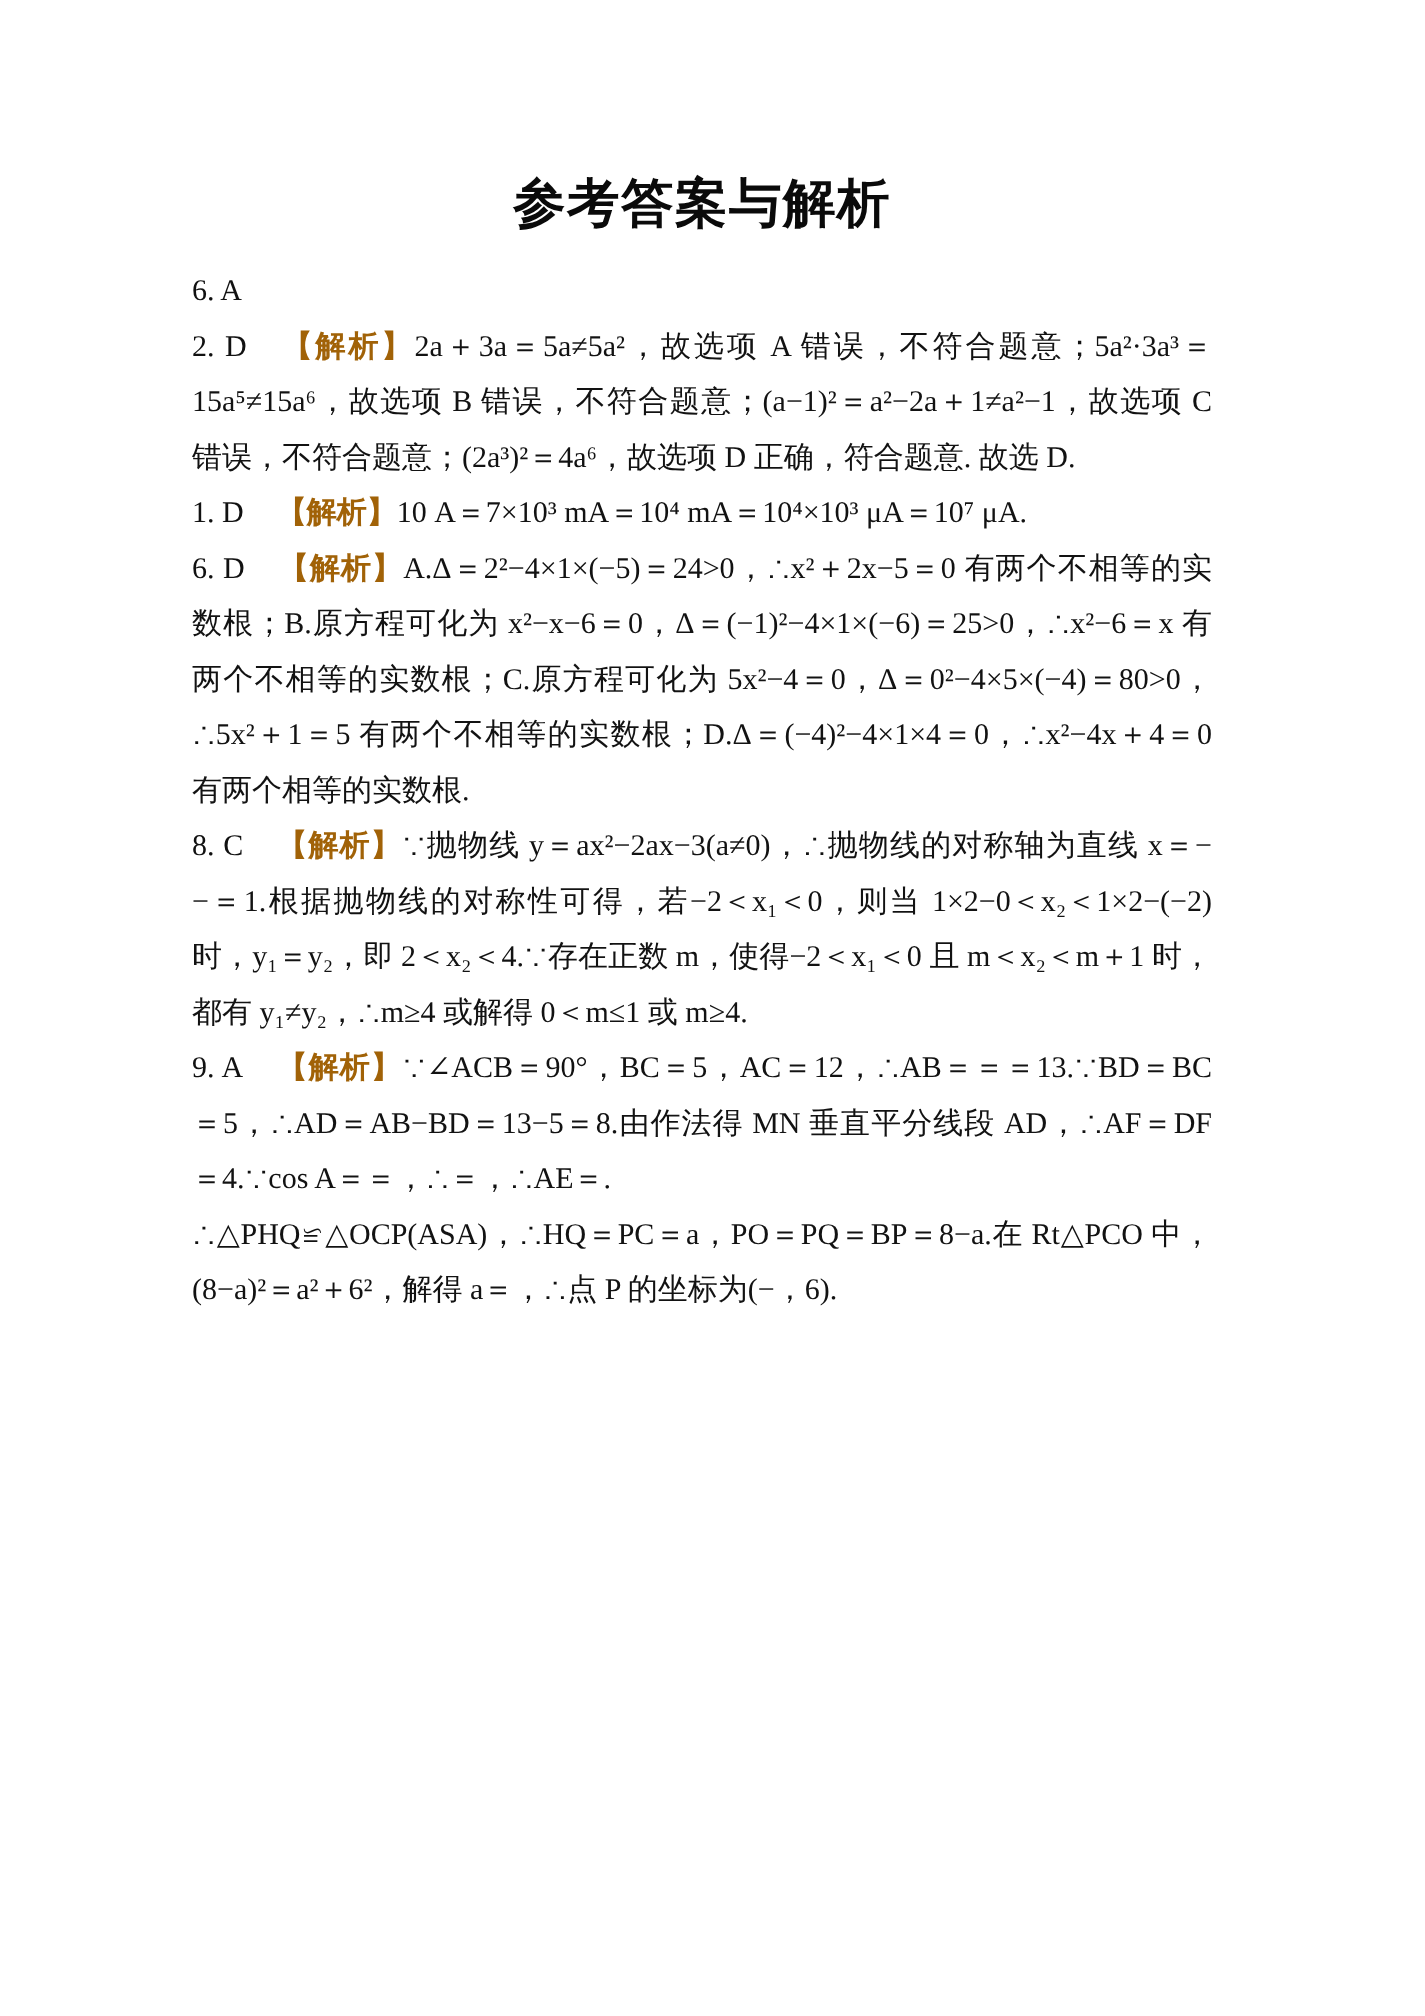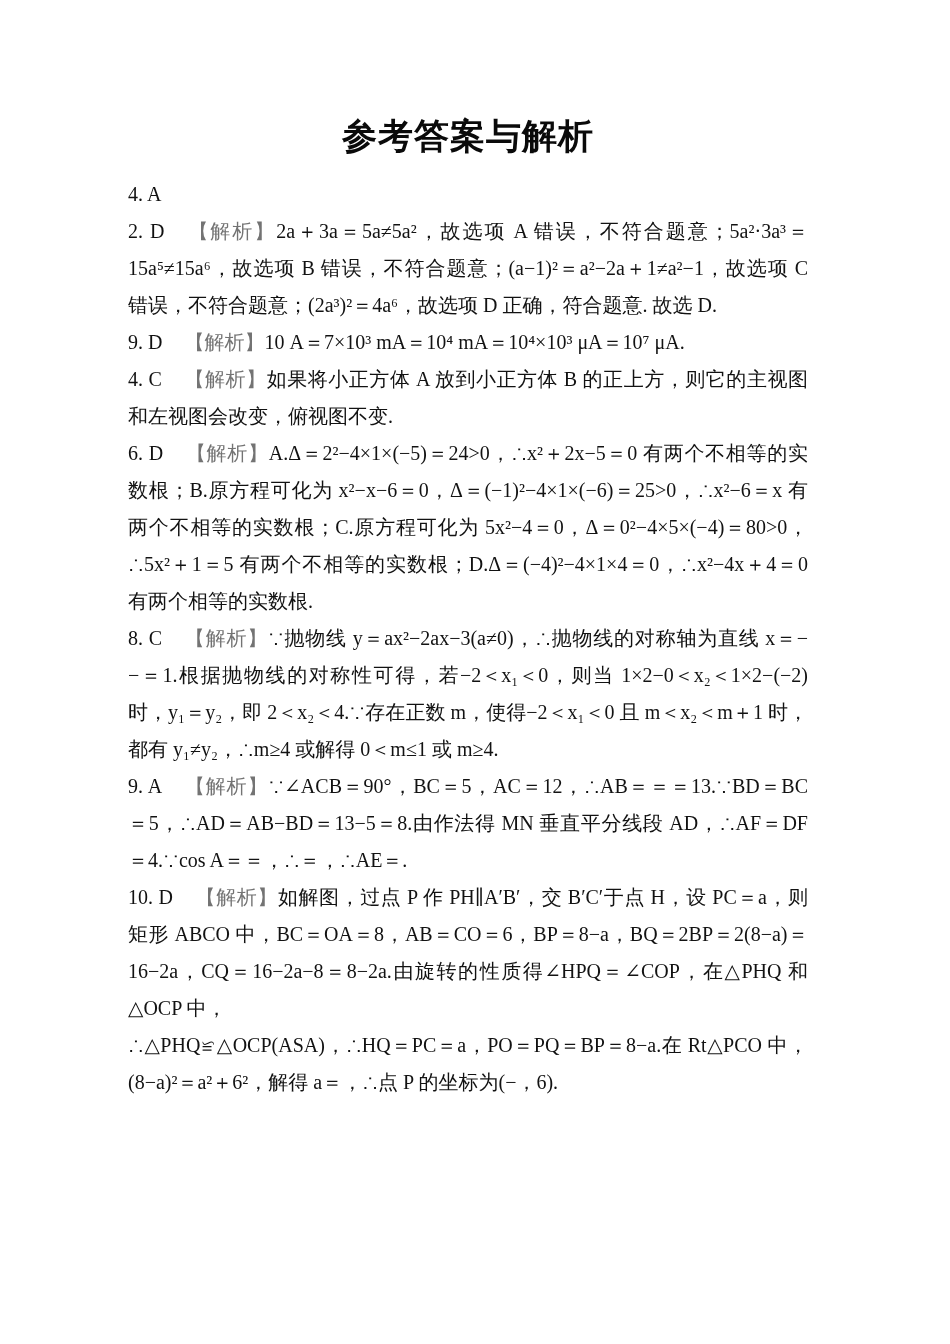--- a/index.html
+++ b/index.html
@@ -39,66 +39,62 @@
     line-height: 37px;
     text-align: justify;
     text-justify: inter-ideograph;
     word-break: break-word;
   }
   .item-label {
     margin-right: 22px;
     white-space: nowrap;
   }
   .analysis-tag {
-    font-weight: 400;
-    color: #737373;
+    font-weight: 700;
+    color: #a16207;
   }
   .analysis-tag:empty { margin: 0; }
   .analysis-text {
     color: #121212;
   }
 </style>
 </head>
 <body>
 
 <div class="page">
 
   <h1 class="doc-title">参考答案与解析</h1>
 
   <div class="content">
 
     <div>
-      <p class="para"><span class="item-label">4. A</span><span class="analysis-tag"></span><span class="analysis-text"></span></p>
+      <p class="para"><span class="item-label">6. A</span><span class="analysis-tag"></span><span class="analysis-text"></span></p>
     </div>
 
     <div>
       <p class="para"><span class="item-label">2. D</span><span class="analysis-tag">【解析】</span><span class="analysis-text">2a＋3a＝5a≠5a²，故选项 A 错误，不符合题意；5a²·3a³＝15a⁵≠15a⁶，故选项 B 错误，不符合题意；(a−1)²＝a²−2a＋1≠a²−1，故选项 C 错误，不符合题意；(2a³)²＝4a⁶，故选项 D 正确，符合题意. 故选 D.</span></p>
     </div>
 
     <div>
-      <p class="para"><span class="item-label">9. D</span><span class="analysis-tag">【解析】</span><span class="analysis-text">10 A＝7×10³ mA＝10⁴ mA＝10⁴×10³ μA＝10⁷ μA.</span></p>
+      <p class="para"><span class="item-label">1. D</span><span class="analysis-tag">【解析】</span><span class="analysis-text">10 A＝7×10³ mA＝10⁴ mA＝10⁴×10³ μA＝10⁷ μA.</span></p>
     </div>
 
-    <div>
-      <p class="para"><span class="item-label">4. C</span><span class="analysis-tag">【解析】</span><span class="analysis-text">如果将小正方体 A 放到小正方体 B 的正上方，则它的主视图和左视图会改变，俯视图不变.</span></p>
-    </div>
 
 
     <div>
       <p class="para"><span class="item-label">6. D</span><span class="analysis-tag">【解析】</span><span class="analysis-text">A.Δ＝2²−4×1×(−5)＝24&gt;0，∴x²＋2x−5＝0 有两个不相等的实数根；B.原方程可化为 x²−x−6＝0，Δ＝(−1)²−4×1×(−6)＝25&gt;0，∴x²−6＝x 有两个不相等的实数根；C.原方程可化为 5x²−4＝0，Δ＝0²−4×5×(−4)＝80&gt;0，∴5x²＋1＝5 有两个不相等的实数根；D.Δ＝(−4)²−4×1×4＝0，∴x²−4x＋4＝0 有两个相等的实数根.</span></p>
     </div>
 
 
     <div>
       <p class="para"><span class="item-label">8. C</span><span class="analysis-tag">【解析】</span><span class="analysis-text">∵抛物线 y＝ax²−2ax−3(a≠0)，∴抛物线的对称轴为直线 x＝−−＝1.根据抛物线的对称性可得，若−2＜x₁＜0，则当 1×2−0＜x₂＜1×2−(−2)时，y₁＝y₂，即 2＜x₂＜4.∵存在正数 m，使得−2＜x₁＜0 且 m＜x₂＜m＋1 时，都有 y₁≠y₂，∴m≥4 或解得 0＜m≤1 或 m≥4.</span></p>
     </div>
 
     <div>
       <p class="para"><span class="item-label">9. A</span><span class="analysis-tag">【解析】</span><span class="analysis-text">∵∠ACB＝90°，BC＝5，AC＝12，∴AB＝＝＝13.∵BD＝BC＝5，∴AD＝AB−BD＝13−5＝8.由作法得 MN 垂直平分线段 AD，∴AF＝DF＝4.∵cos A＝＝，∴＝，∴AE＝.</span></p>
     </div>
 
     <div>
-      <p class="para"><span class="item-label">10. D</span><span class="analysis-tag">【解析】</span><span class="analysis-text">如解图，过点 P 作 PH∥A′B′，交 B′C′于点 H，设 PC＝a，则矩形 ABCO 中，BC＝OA＝8，AB＝CO＝6，BP＝8−a，BQ＝2BP＝2(8−a)＝16−2a，CQ＝16−2a−8＝8−2a.由旋转的性质得∠HPQ＝∠COP，在△PHQ 和△OCP 中，</span></p>
       <p class="para"><span class="analysis-text">∴△PHQ≌△OCP(ASA)，∴HQ＝PC＝a，PO＝PQ＝BP＝8−a.在 Rt△PCO 中，(8−a)²＝a²＋6²，解得 a＝，∴点 P 的坐标为(−，6).</span></p>
     </div>
 
   </div>
 </div>
 
 </body></html>

